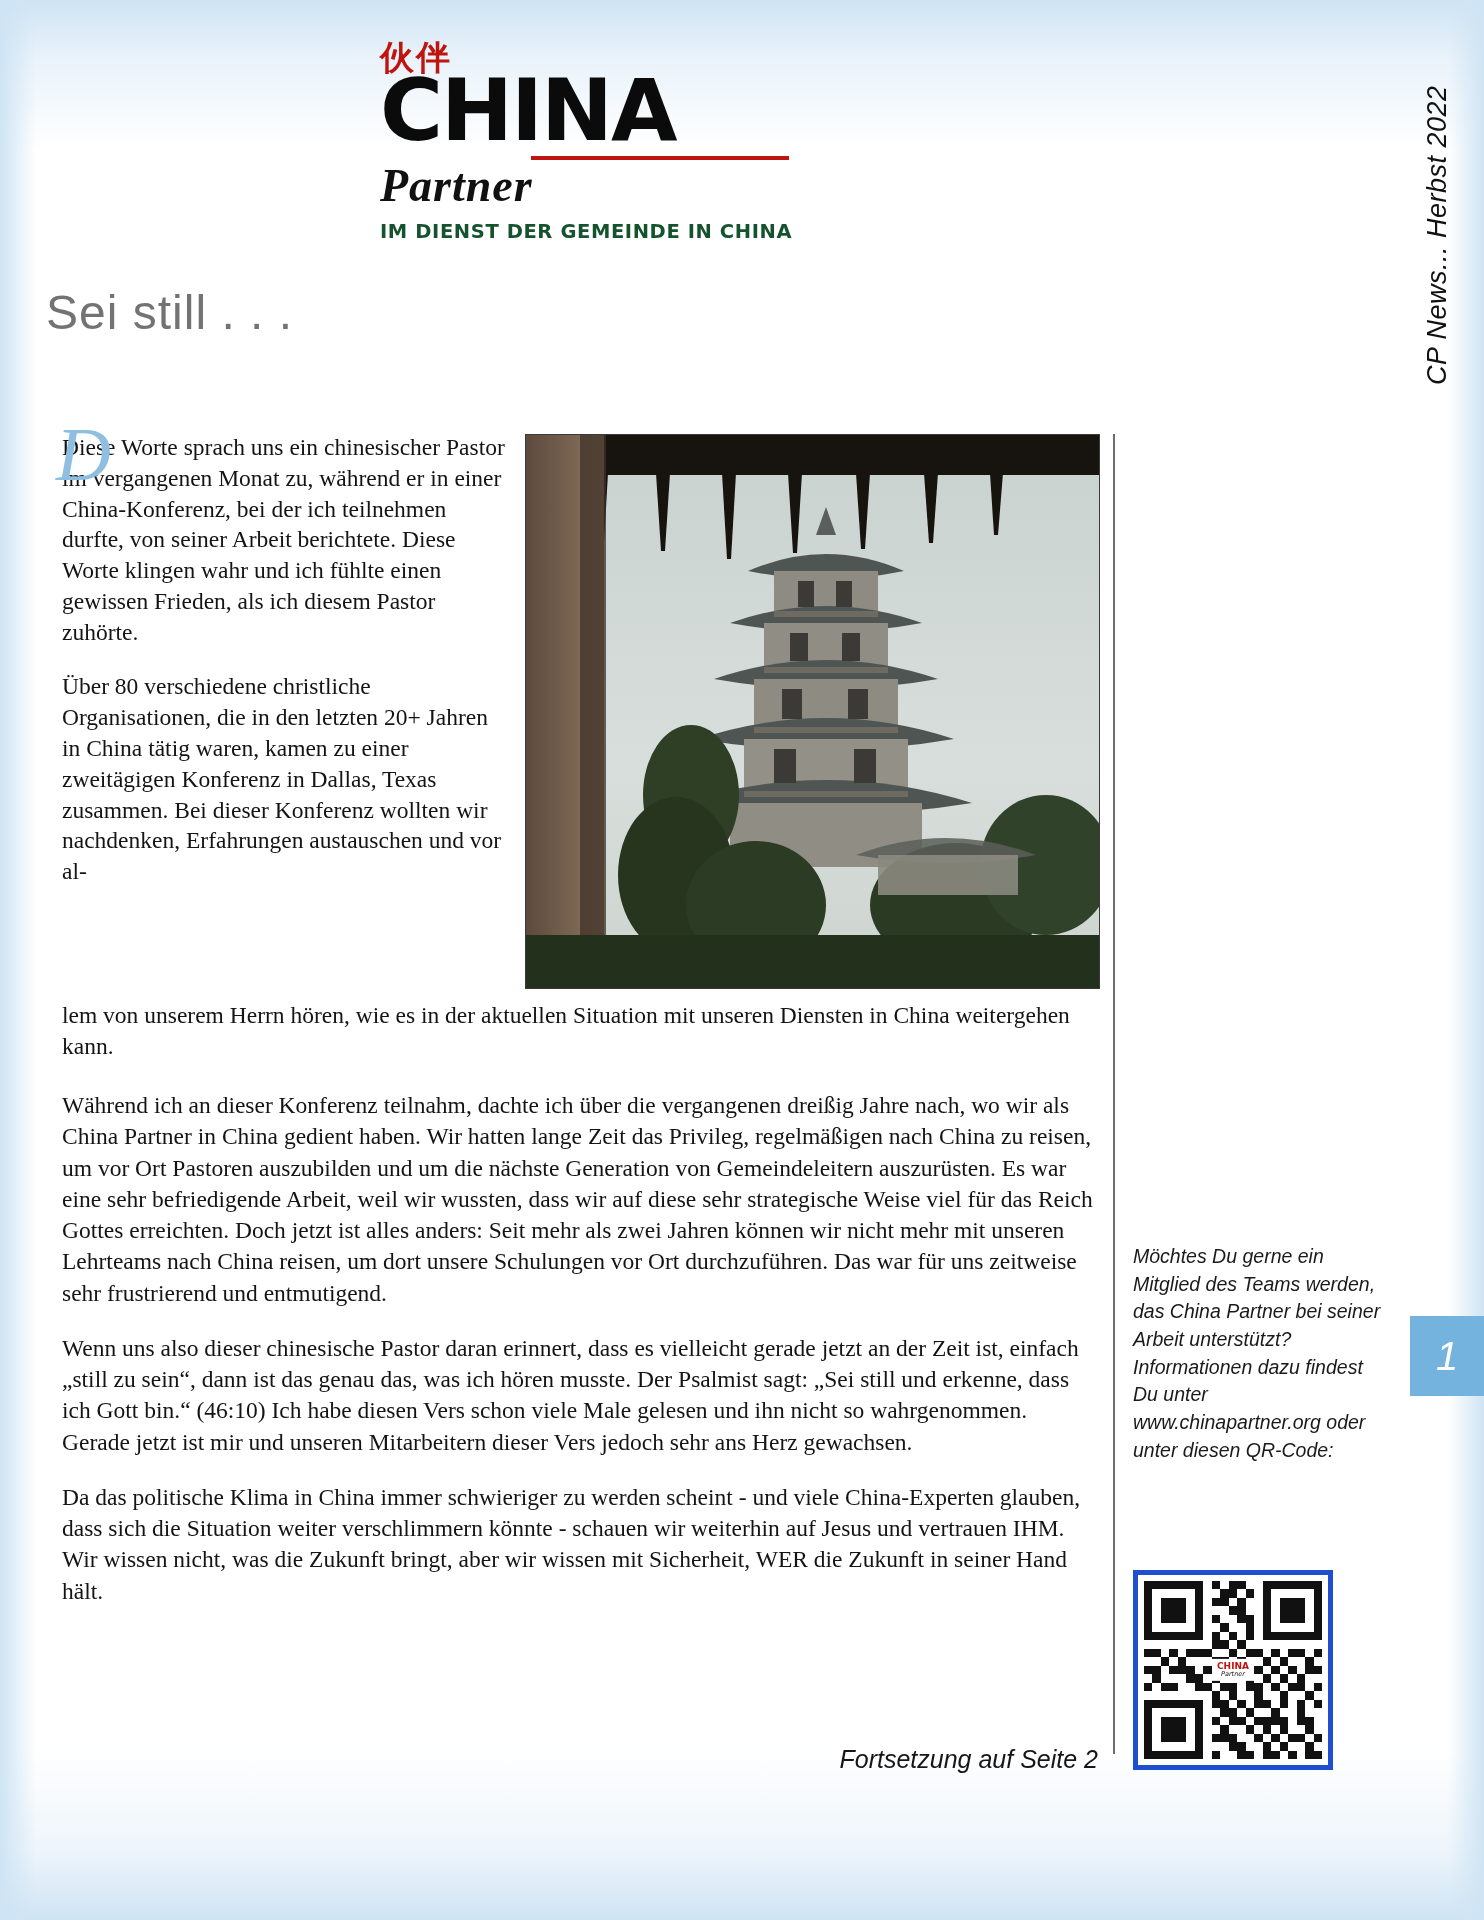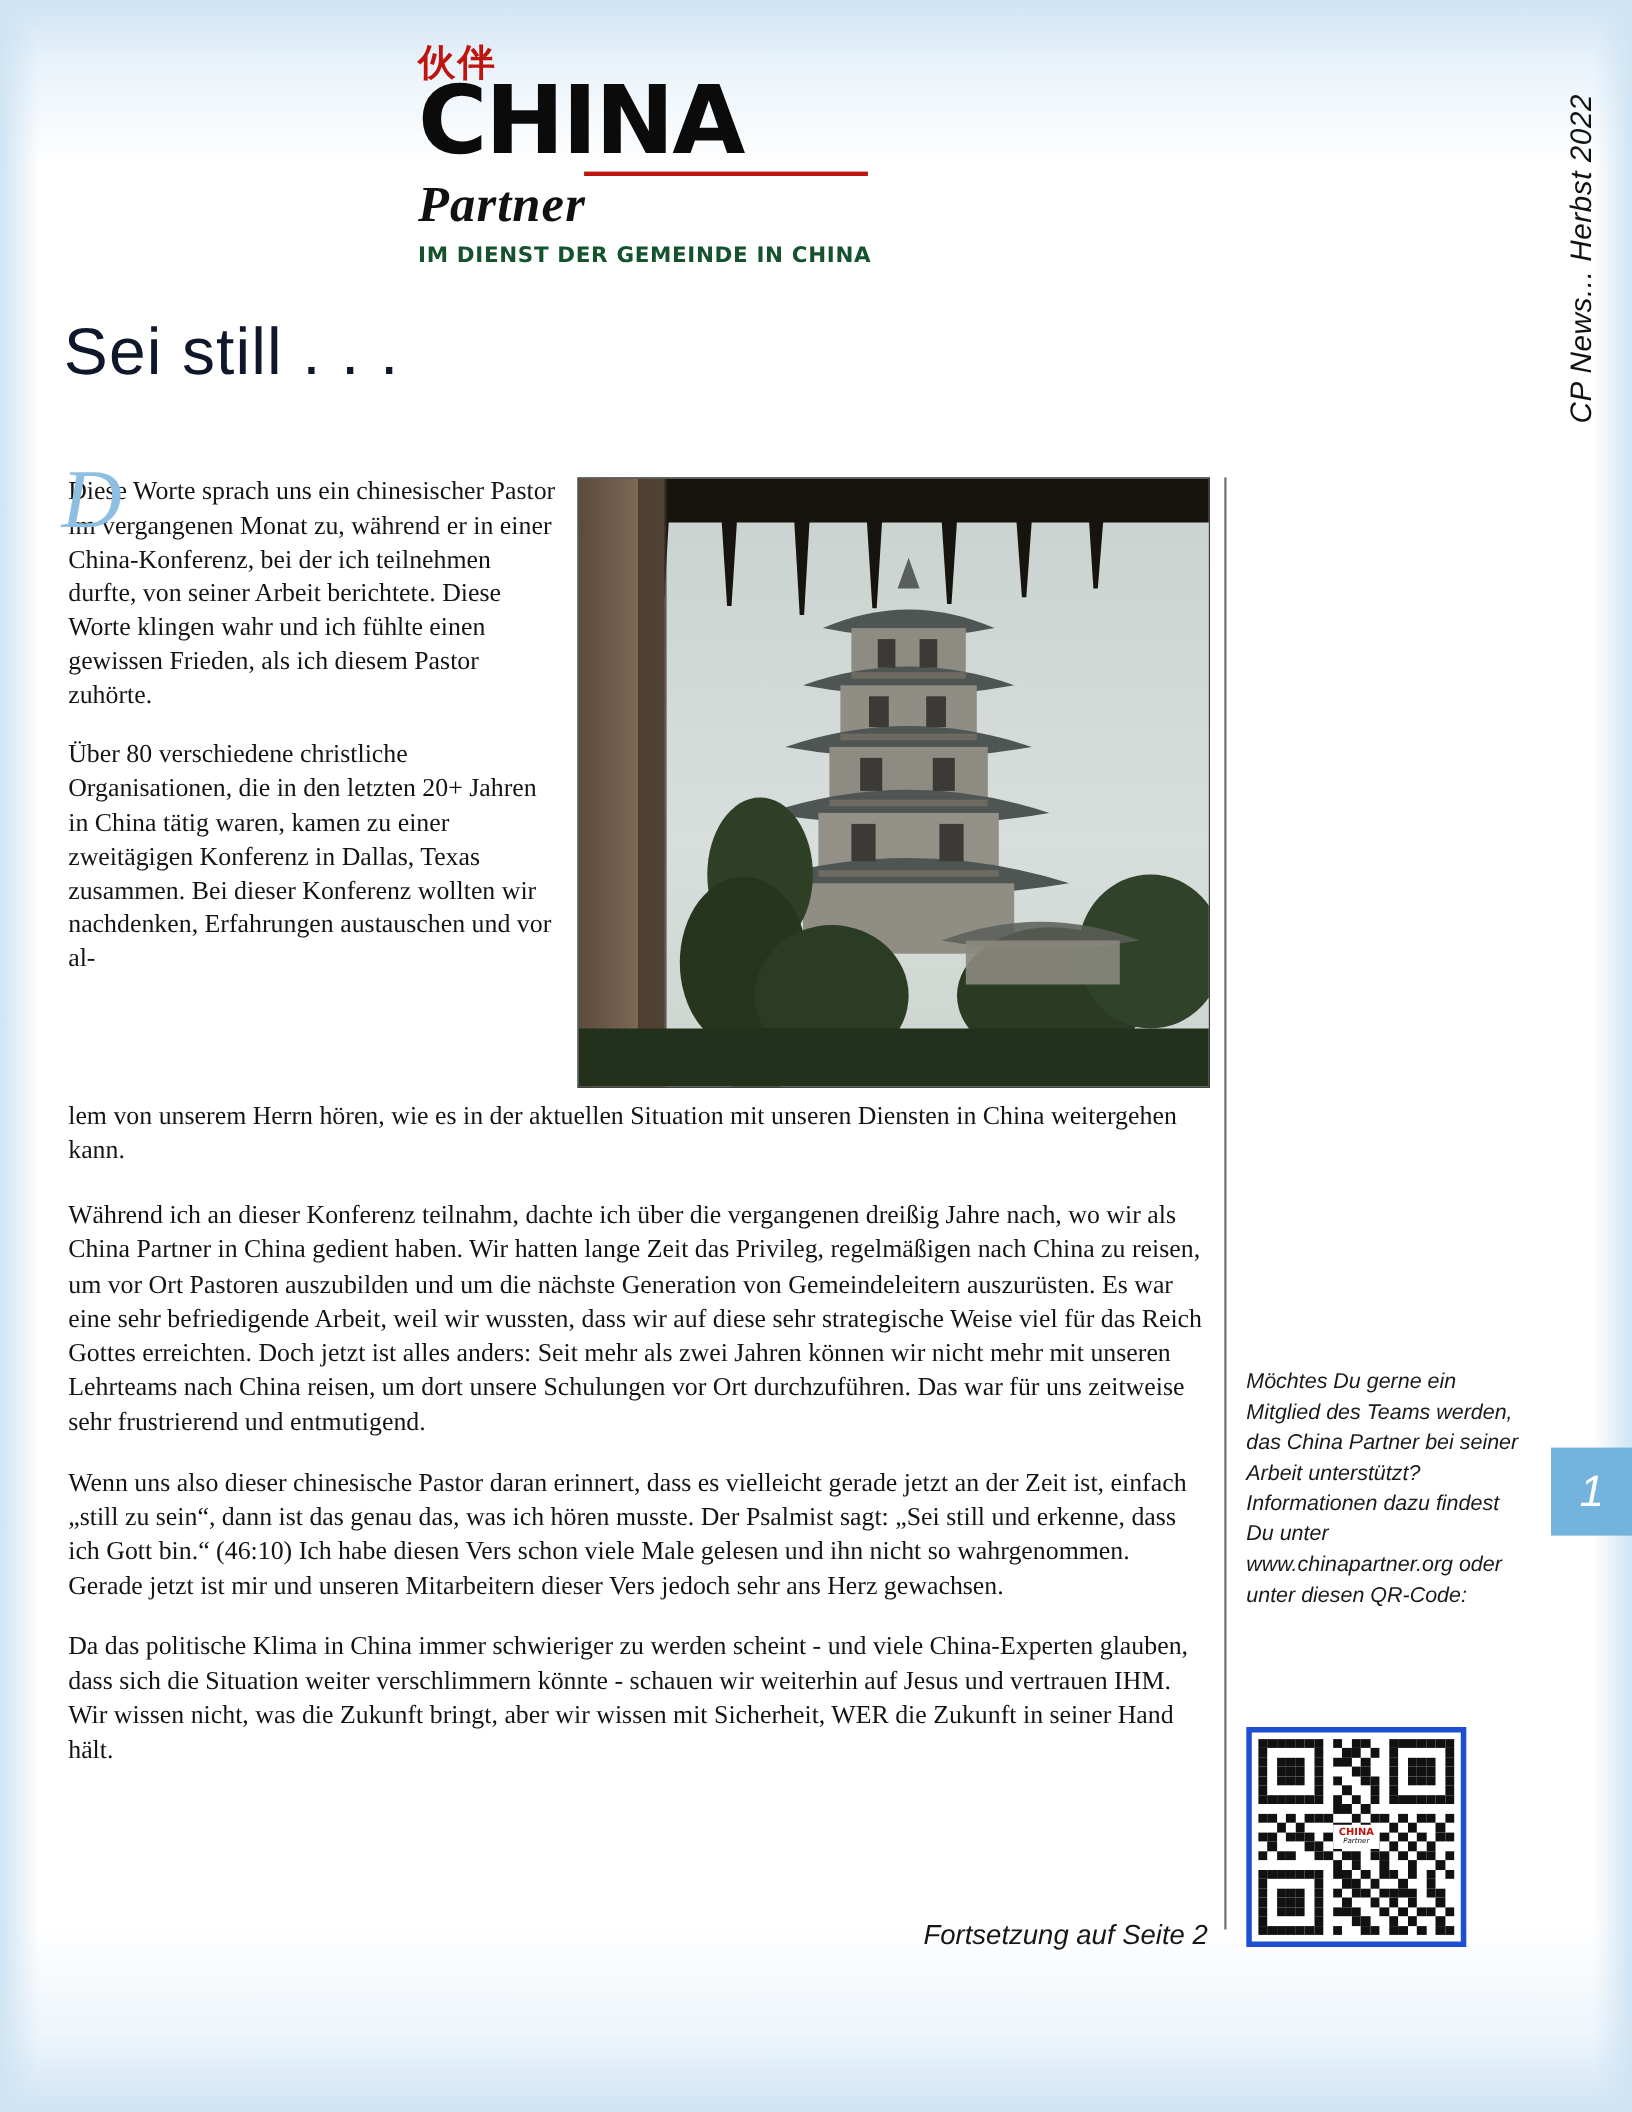--- a/index.html
+++ b/index.html
@@ -112,24 +112,24 @@
     font-size: 27px;
     color: #111111;
     letter-spacing: 0.5px;
     white-space: nowrap;
   }
 
   
   .headline {
     position: absolute;
     top: 285px;
-    left: 58px;
+    left: 46px;
     font-family: "Liberation Sans", sans-serif;
-    font-size: 60px;
-    color: #0f172a;
+    font-size: 48px;
+    color: #737373;
     letter-spacing: 1px;
   }
 
   
   .col-left {
     position: absolute;
     top: 432px;
     left: 62px;
     width: 443px;
     font-size: 23.5px;

